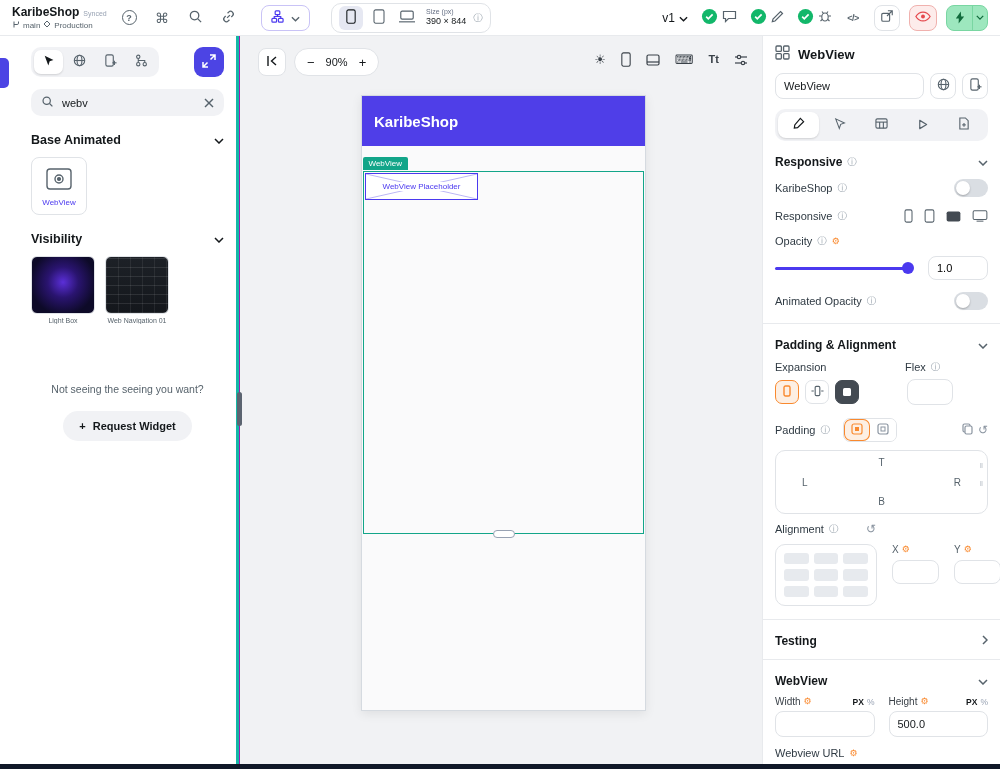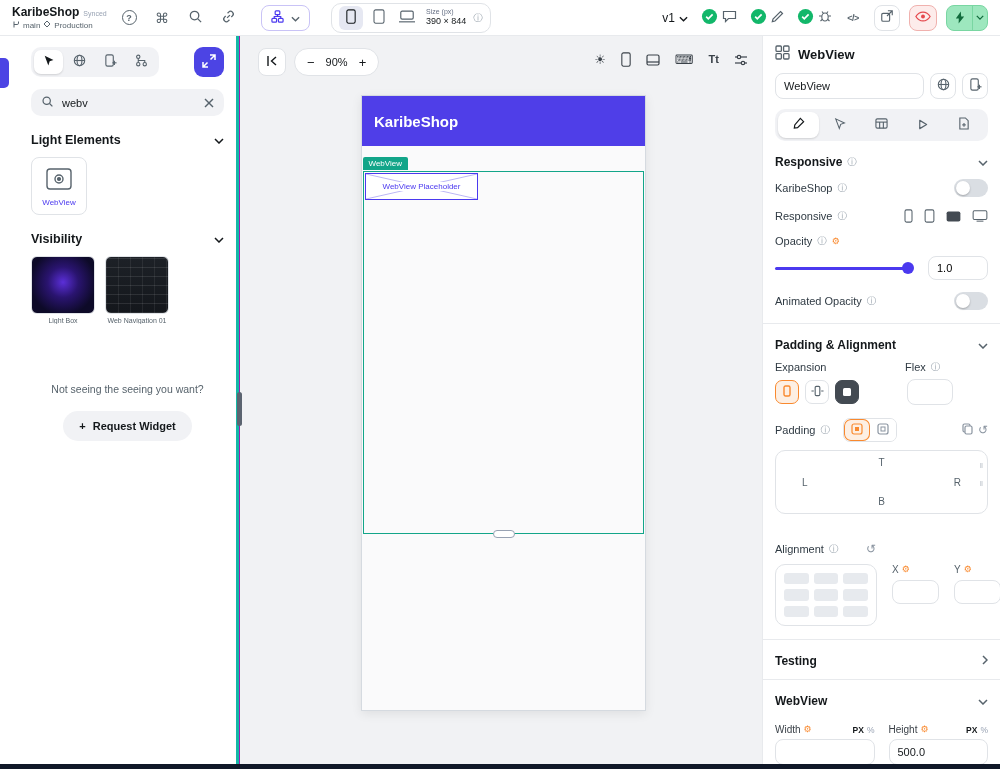--- a/index.html
+++ b/index.html
@@ -318,21 +318,21 @@
           </svg></span>
       <input class="lp-sinput" value="webv" style="">
       <span class="lp-x">
           <svg width="10" height="10" viewBox="0 0 10 10" stroke="#57636C" stroke-width="1.4">
             <line x1="1" y1="1" x2="9" y2="9"></line>
             <line x1="9" y1="1" x2="1" y2="9"></line>
           </svg>
         </span>
     </div>
     <div class="lp-section">
-      <span class="lp-sectitle">Light Elements</span>
+      <span class="lp-sectitle">Base Animated</span>
       <span><svg width="10" height="6" viewBox="0 0 10 6" fill="none" stroke="#14181B" stroke-width="1.5">
             <path d="M1 1l4 4 4-4"></path>
           </svg></span>
     </div>
     <div class="wcard">
       <span><svg width="26" height="22" viewBox="0 0 26 22" fill="none" stroke="#57636C" stroke-width="1.4">
             <rect x="1" y="1" width="24" height="20" rx="3"></rect>
             <circle cx="13" cy="11" r="4"></circle>
             <circle cx="13" cy="11" r="1.4" fill="#57636C"></circle>
           </svg></span>
@@ -598,21 +598,21 @@
         </button>
     </div>
     <div class="padbox">
       <span class="pt">T</span>
       <span class="pl">L</span>
       <span class="pr">R</span>
       <span class="pb">B</span>
       <span class="padmark" style="top:10px">‖</span>
       <span class="padmark" style="top:28px">‖</span>
     </div>
-    <div class="prow" style="margin-top:28px">
+    <div class="prow" style="margin-top:8px">
       <span class="plabel">Alignment</span>
       <span class="inficon">ⓘ</span>
       <span class="sp"></span>
       <button class="ghost" style="margin-right:112px">
           <span>↺</span>
         </button>
     </div>
     <div class="prow" style="margin-top:8px;align-items:flex-start">
       <div class="aligngrid">
         <span class="acell"></span>
@@ -653,21 +653,21 @@
 
     <div class="divider" style="margin-top:11px"></div>
 
     <div class="sechead">
       <span class="t">WebView</span>
       <span class="sp"></span>
       <span><svg width="10" height="6" viewBox="0 0 10 6" fill="none" stroke="#57636C" stroke-width="1.5">
             <path d="M1 1l4 4 4-4"></path>
           </svg></span>
     </div>
-    <div class="prow" style="margin-top:16px;gap:14px;align-items:center">
+    <div class="prow" style="margin-top:8px;gap:14px;align-items:center">
       <div class="whcol">
         <div class="whlab">
           <span>Width</span>
           <span class="varico">⚙</span>
           <span class="px">PX</span>
           <span class="pct">%</span>
         </div>
         <input class="tinput" style="">
       </div>
       <div class="whcol">

